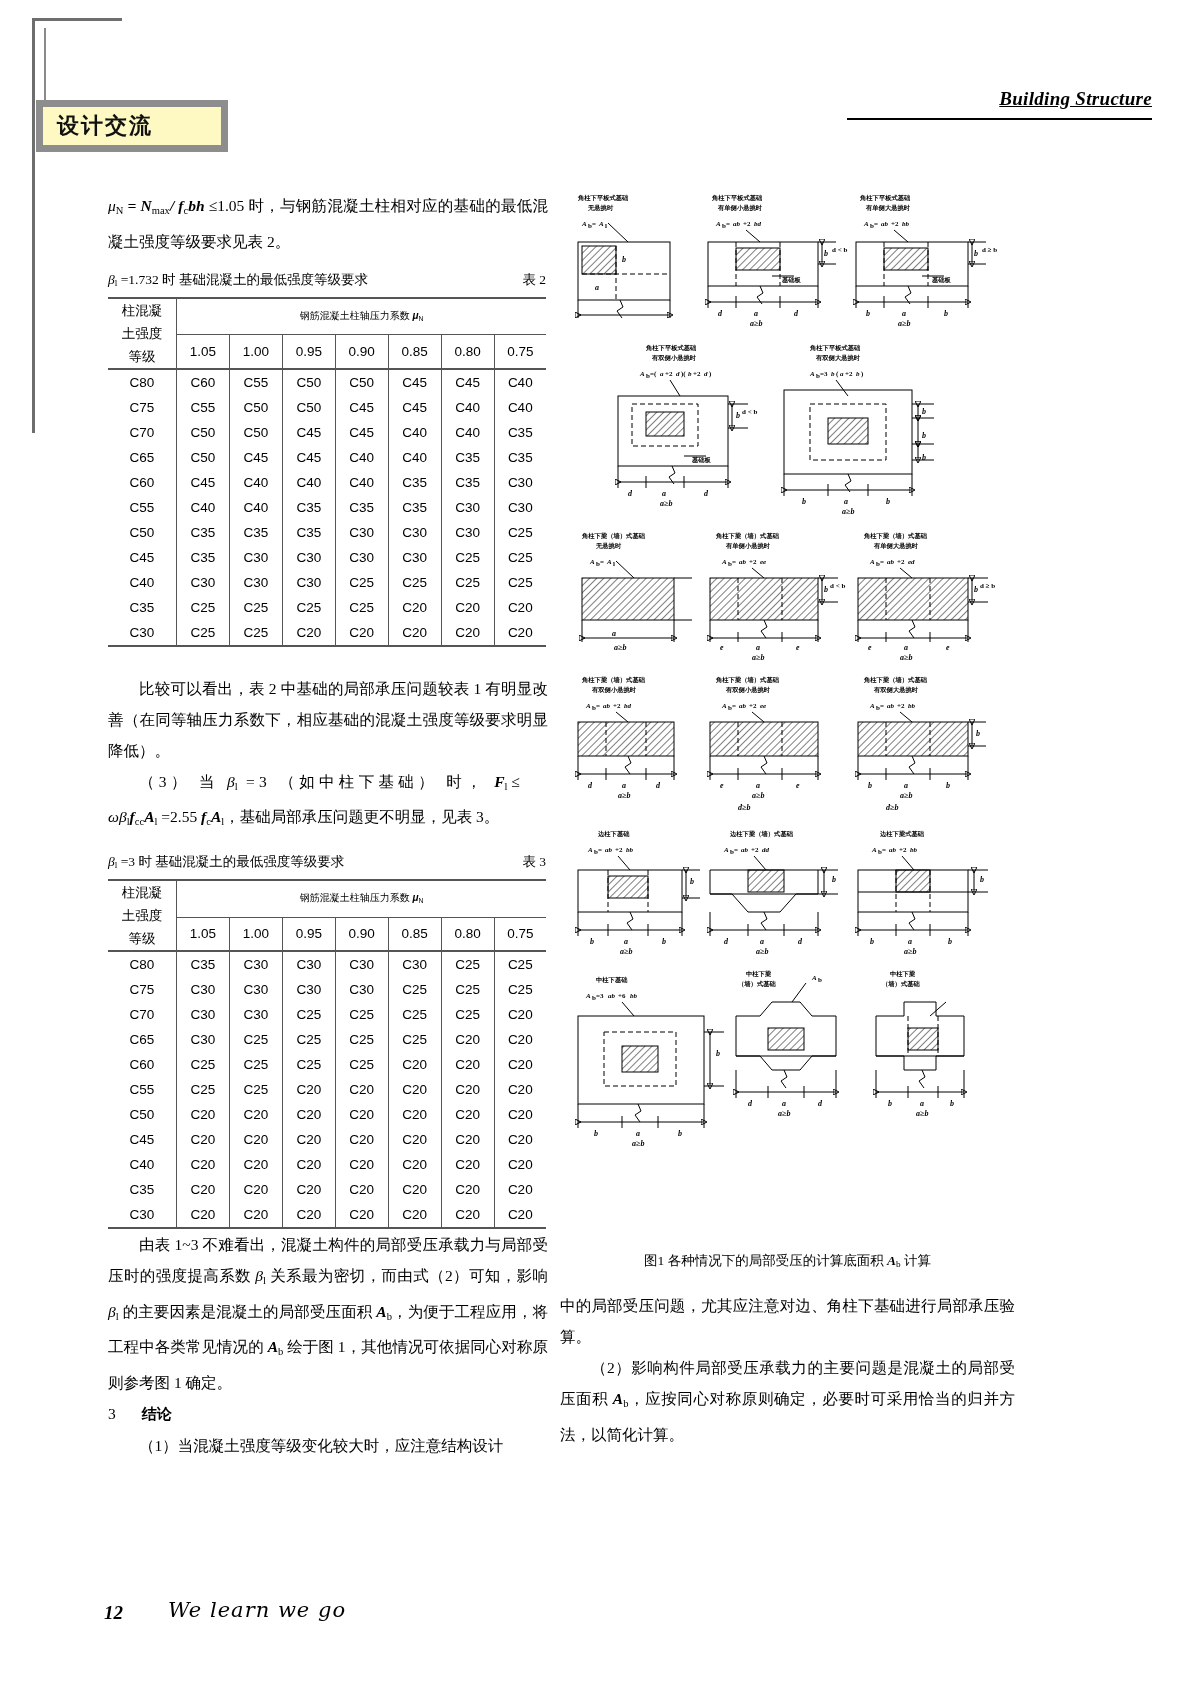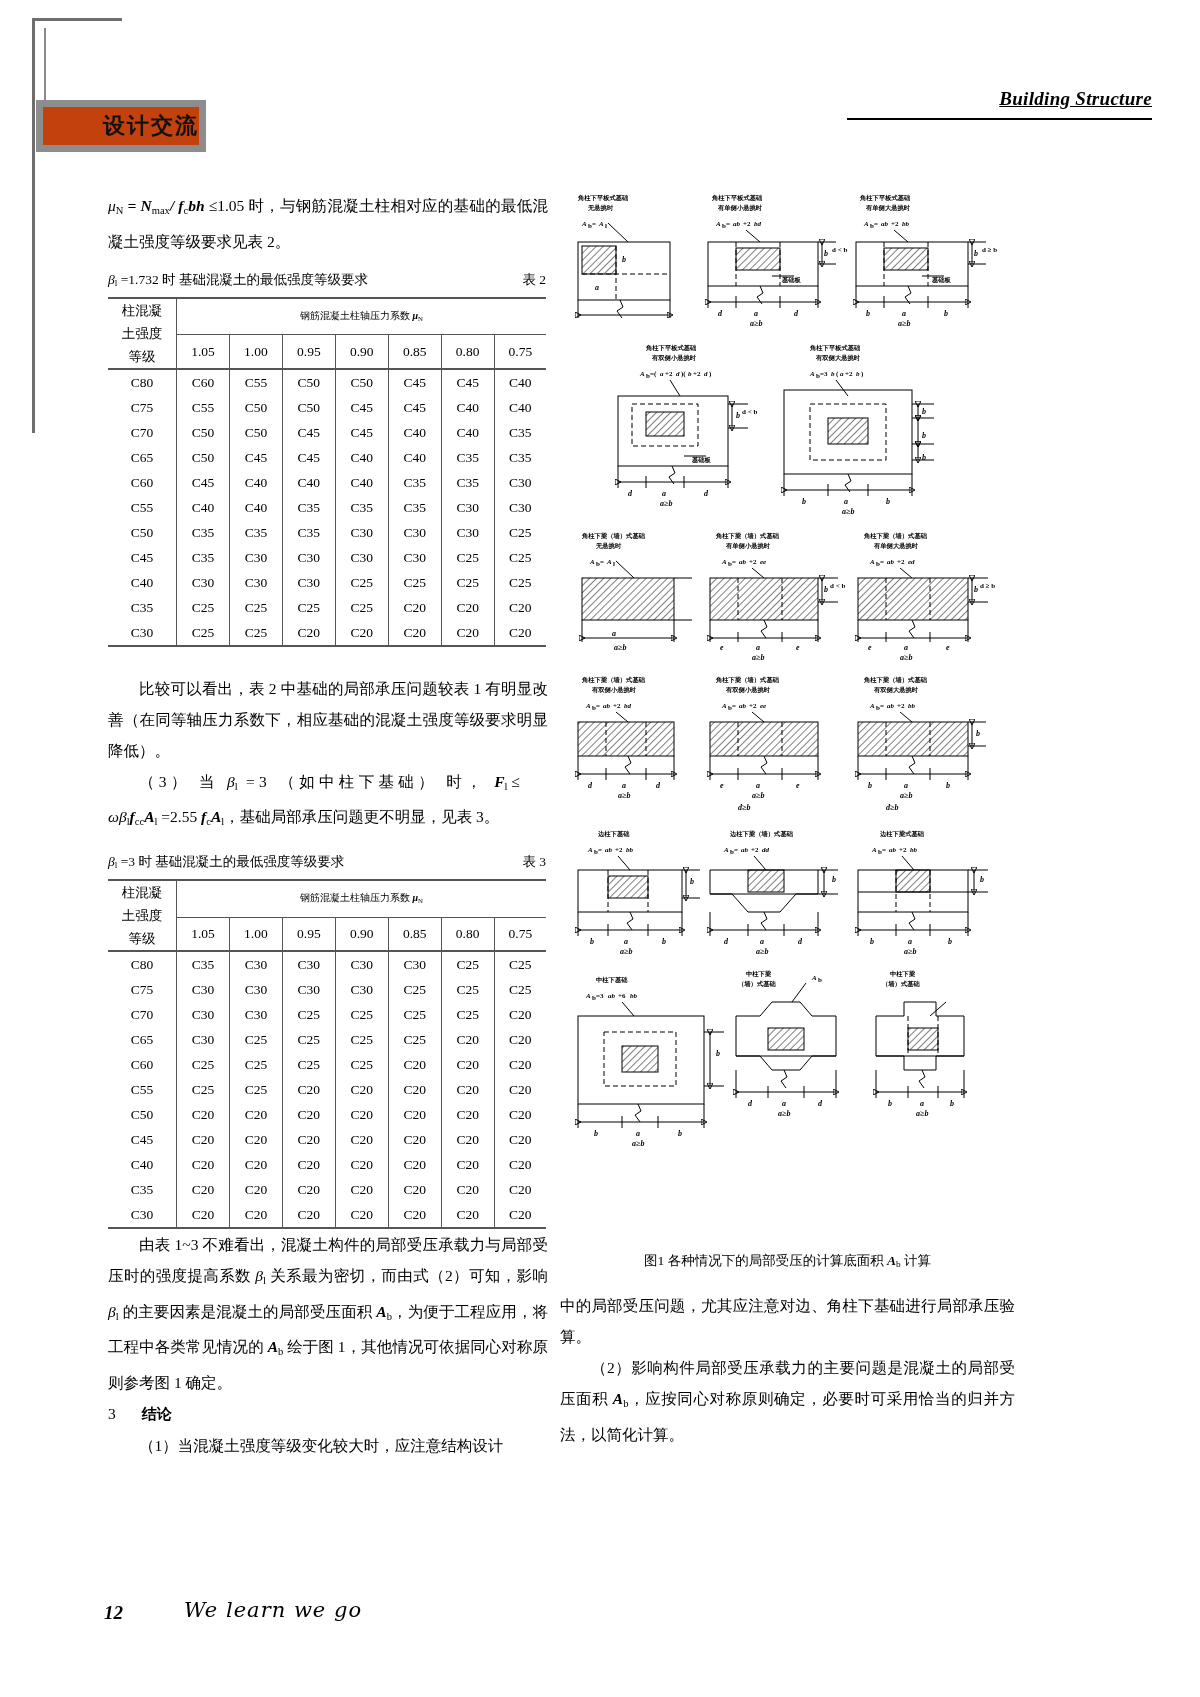--- a/index.html
+++ b/index.html
@@ -11,25 +11,24 @@
     position:relative;
     overflow:hidden;
   }
   
   .left-rule-outer{position:absolute;left:32px;top:18px;width:3px;height:415px;background:#6e6e6e;}
   .left-rule-inner{position:absolute;left:44px;top:28px;width:2px;height:110px;background:#8a8a8a;}
   .top-rule{position:absolute;left:32px;top:18px;width:90px;height:3px;background:#6e6e6e;}
 
   
   .section-tag{
-    position:absolute;left:36px;top:100px;width:170px;height:52px;
-    border:7px solid #8d8d8d;background:#c2410c;
+    position:absolute;left:36px;top:100px;width:192px;height:52px;
+    border:7px solid #8d8d8d;background:#fef9c3;
     display:flex;align-items:center;
     box-sizing:border-box;
-    justify-content:flex-end;
   }
   .section-tag span{
     font-family:"DejaVu Sans","Liberation Sans",sans-serif;
     font-size:22px;font-weight:bold;letter-spacing:2px;padding-left:14px;color:#111;
   }
 
   
   .journal-head{
     position:absolute;right:48px;top:88px;
     font-family:"Liberation Serif","DejaVu Serif",serif;
@@ -57,21 +56,21 @@
   
   .tbl-cap{
     position:relative;font-size:13.5px;margin:14px 0 6px 0;height:20px;
   }
   .tbl-cap .cap-txt{display:block;padding-right:46px;}
   .tbl-cap .cap-no{position:absolute;right:2px;top:0;}
 
   
   table.grade{
     border-collapse:collapse;width:438px;font-size:13.5px;
-    font-family:Liberation Serif, serif;
+    font-family:Liberation Sans, sans-serif;
   }
   table.grade td,table.grade th{
     border-left:1px solid #555;border-right:1px solid #555;
     text-align:center;font-weight:normal;padding:0;
     height:25px;line-height:25px;
   }
   table.grade .thick-top td,table.grade .thick-top th{border-top:2.2px solid #555;}
   table.grade .thick-bot td{border-bottom:2.2px solid #555;}
   table.grade .hdr-under th{border-bottom:2.2px solid #555;}
   table.grade .first-col{width:68px;border-left:none;}
@@ -96,21 +95,21 @@
   .diag .dim{font-size:8px;font-style:italic;font-weight:bold;}
   .diag .hatch{fill:url(#hatchPat);stroke:#000;}
 
   
   .footer-pg{
     position:absolute;left:104px;top:1602px;
     font-size:19px;font-style:italic;font-weight:bold;
     font-family:"Liberation Serif","DejaVu Serif",serif;
   }
   .footer-slogan{
-    position:absolute;left:184px;top:1598px;
+    position:absolute;left:168px;top:1598px;
     font-size:21px;font-style:italic;
     font-family:"DejaVu Serif","Liberation Serif",serif;
     letter-spacing:1px;
   }
 </style>
 </head>
 <body>
 
 <div class="top-rule"></div>
 <div class="left-rule-outer"></div>

